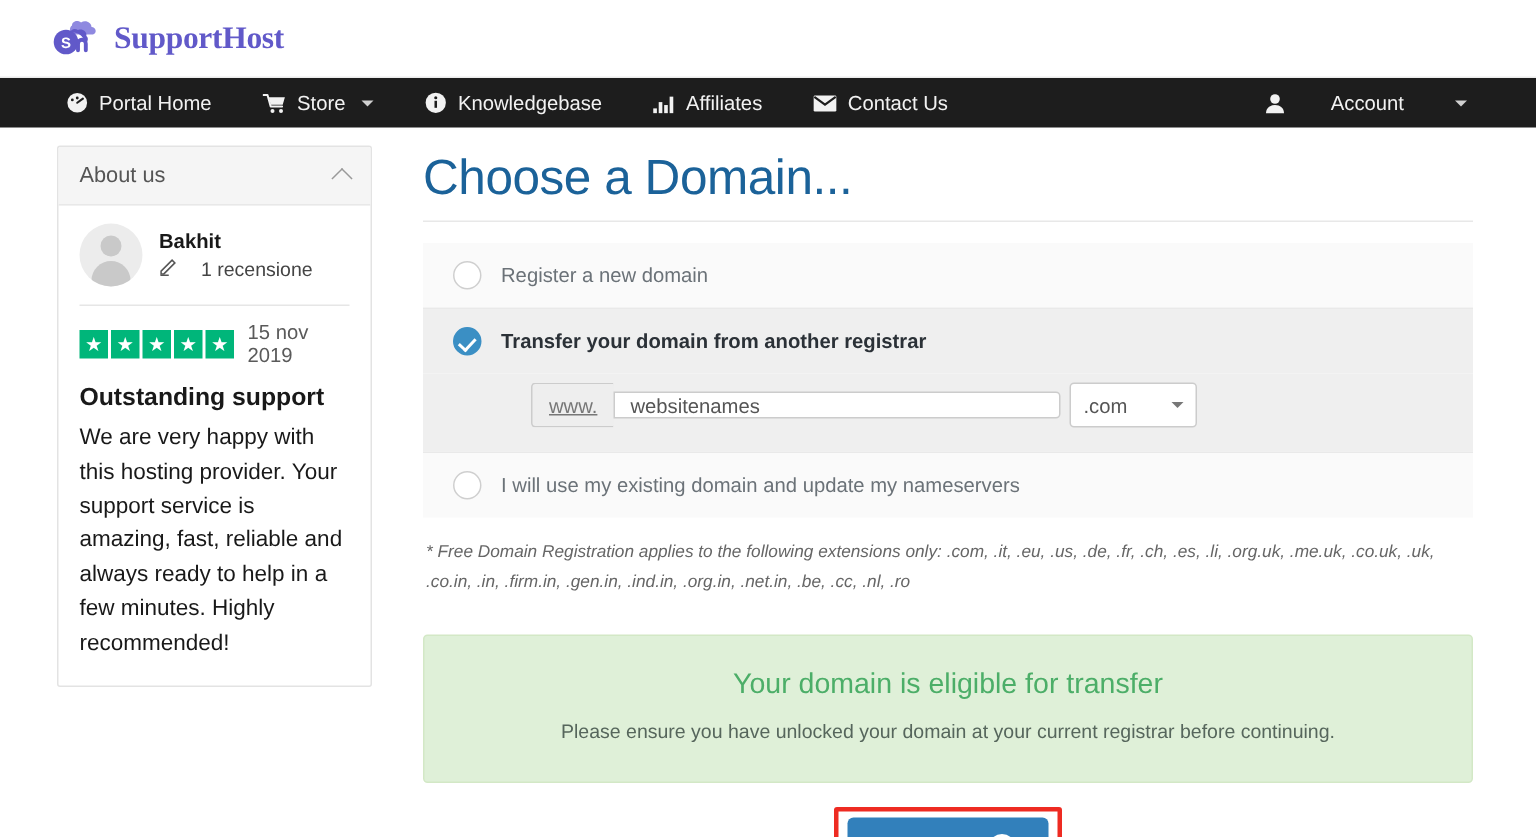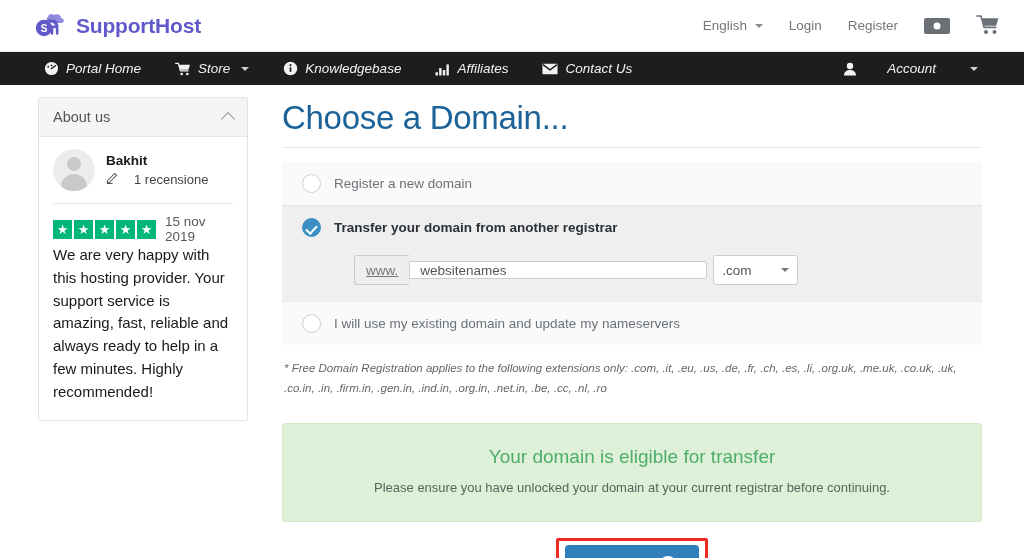--- a/index.html
+++ b/index.html
@@ -19,20 +19,21 @@
     display: flex;
     align-items: center;
     padding: 0 24px 0 34px;
     border-bottom: 1px solid #ebebeb;
   }
   .brand { display: flex; align-items: center; gap: 8px; }
   .brand-logo { width: 34px; height: 26px; position: relative; }
   .brand-name {
     font-size: 21px; font-weight: bold; color: #6159c9;
     letter-spacing: -0.2px;
+    font-family: Liberation Serif, serif;
   }
   .topbar-right {
     margin-left: auto;
     display: flex; align-items: center; gap: 26px;
     color: #777; font-size: 13.5px;
   }
   .topbar-right .tlink { color: #777; cursor: pointer; white-space: nowrap; }
   .caret-d {
     display: inline-block;
     width: 0; height: 0; margin-left: 4px;
@@ -53,21 +54,21 @@
     background: #fff;
   }
   .cart-icon { display: block; }
 
   
   .navbar {
     height: 33px;
     background: #1d1d1d;
     display: flex; align-items: center;
     padding: 0 24px 0 44px;
-    color: #f0f0f0; font-size: 13.5px; font-style: italic;
+    color: #f0f0f0; font-size: 13.5px;
   }
   .nav-item {
     display: flex; align-items: center; gap: 7px;
     margin-right: 34px; cursor: pointer; white-space: nowrap;
   }
   .nav-item .lbl { color: #f2f2f2; }
   .nav-right { margin-left: auto; margin-right: 22px; gap: 30px; }
   .nav-right.nav-item { margin-right: 22px; }
   .ico { display: inline-flex; align-items: center; justify-content: center; }
 
@@ -264,37 +265,20 @@
         <path d="M14 4 C14 1 18 0 20 2 C23 0 27 2 27 5 C30 5 31 9 28 10 L15 10 C12 10 12 5 14 4 Z" fill="#8f89e0"></path>
         <circle cx="10" cy="15" r="8.2" fill="#6159c9"></circle>
         <path d="M13 8.5 C13 6.5 16 5.6 18 7 C21 6 24 8 23.6 11 C25 12 25 15 22.8 15.6 C21.6 10.6 17.4 8 13 8.5 Z" fill="#6159c9"></path>
         <text x="10" y="19.2" font-family="Liberation Sans, sans-serif" font-size="10" font-weight="bold" fill="#ffffff" text-anchor="middle">S</text>
         <path d="M18 20.5 v-4.4 a2.6 2.6 0 0 1 5.2 0 v4.4" stroke="#6159c9" stroke-width="2.6" fill="none" stroke-linecap="round"></path>
       </svg>
     </span>
     <span class="brand-name">SupportHost</span>
   </div>
 
-  <div class="topbar-right">
-    <span class="tlink">
-      <span>English</span>
-      <i class="caret-d"></i>
-    </span>
-    <span class="tlink">Login</span>
-    <span class="tlink">Register</span>
-    <span class="money-icon"></span>
-    <span class="cart-icon">
-      <svg width="24" height="21" viewBox="0 0 24 21">
-        <path d="M1 2 h4 l3.2 11.4 h11.4" stroke="#6b6f76" stroke-width="1.7" fill="none" stroke-linecap="round" stroke-linejoin="round"></path>
-        <path d="M6.2 4.2 h16.2 l-2.2 7.6 H8.3 z" fill="#6b6f76"></path>
-        <circle cx="10" cy="18" r="2" fill="#6b6f76"></circle>
-        <circle cx="18.5" cy="18" r="2" fill="#6b6f76"></circle>
-      </svg>
-    </span>
-  </div>
 </div>
 
 <div class="navbar">
   <div class="nav-item">
     <span class="ico">
       <svg width="15" height="15" viewBox="0 0 16 16">
           <circle cx="8" cy="8" r="7" fill="#f2f2f2"></circle>
           <path d="M8 8 l4-3" stroke="#1d1d1d" stroke-width="1.5" stroke-linecap="round"></path>
           <circle cx="4.5" cy="6" r="1" fill="#1d1d1d"></circle>
           <circle cx="8" cy="4.6" r="1" fill="#1d1d1d"></circle>
@@ -392,20 +376,21 @@
           <div class="stars">
             <span class="star">★</span>
             <span class="star">★</span>
             <span class="star">★</span>
             <span class="star">★</span>
             <span class="star">★</span>
           </div>
           <span class="rdate">15 nov 2019</span>
         </div>
 
+        <div class="rtitle">Outstanding support</div>
         <div class="rtext">We are very happy with this hosting provider. Your support service is amazing, fast, reliable and always ready to help in a few minutes. Highly recommended!</div>
       </div>
     </div>
   </aside>
 
   <section class="main">
     <h1 class="page-title">Choose a Domain...</h1>
     <div class="title-rule"></div>
 
     <div class="opt-row opt-plain">

